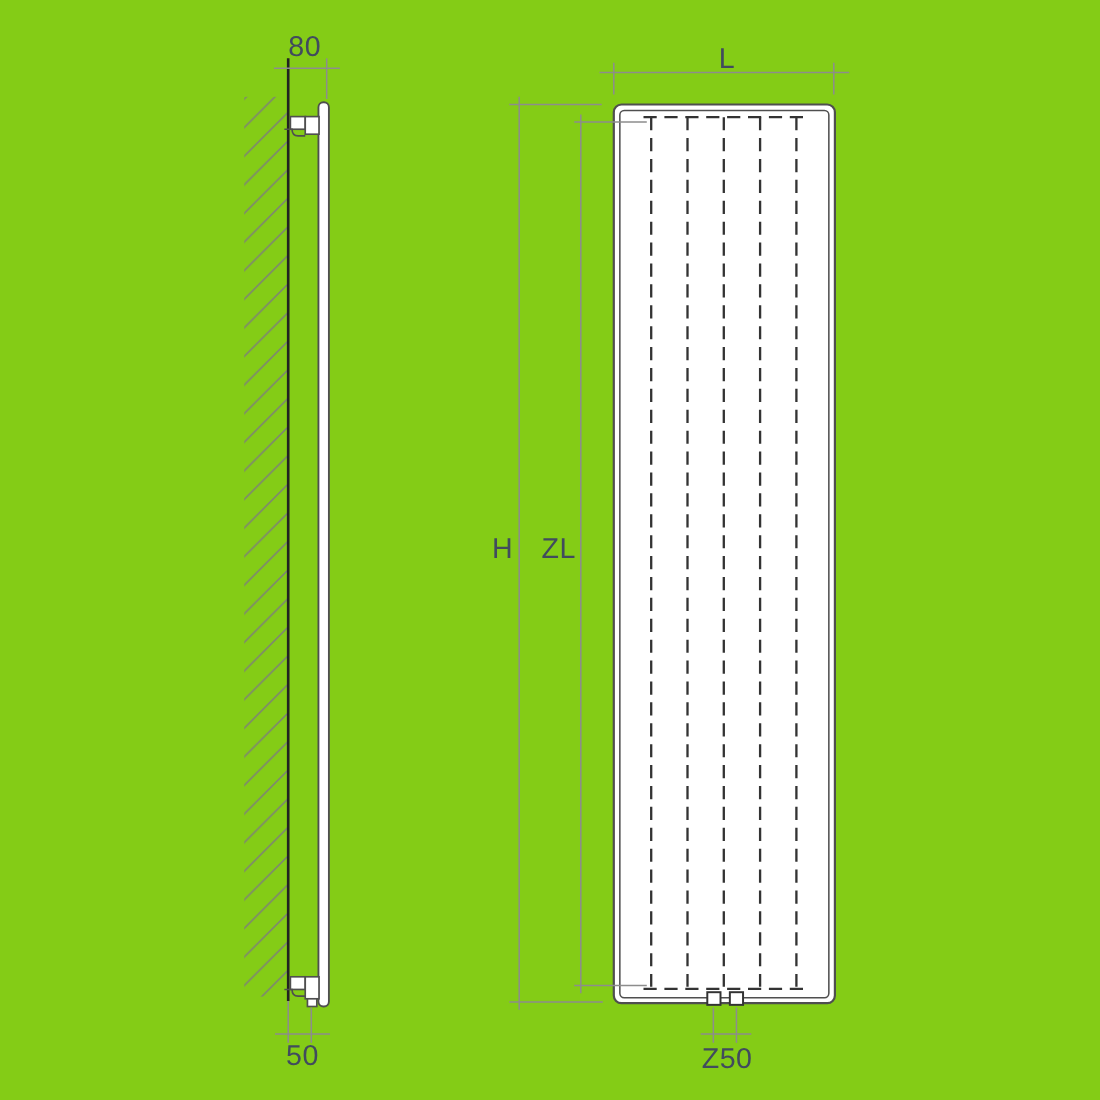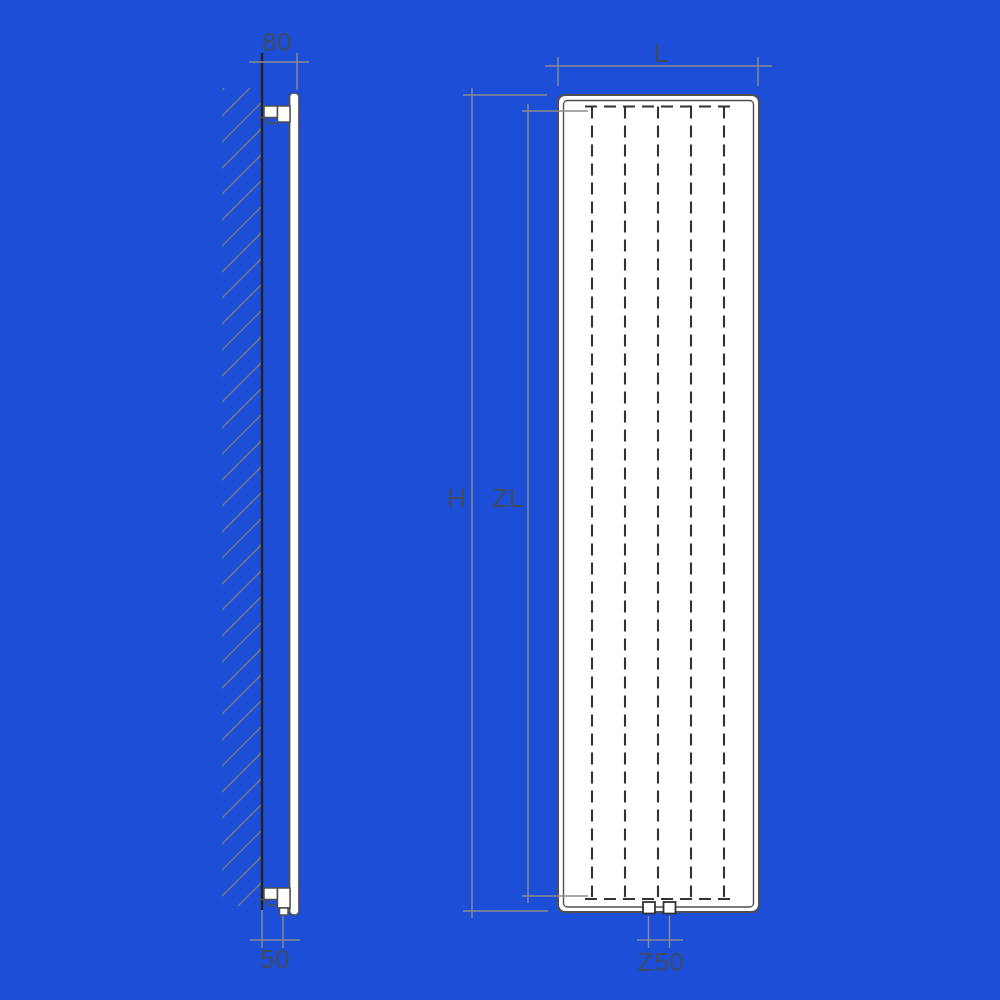--- a/index.html
+++ b/index.html
@@ -4,21 +4,21 @@
 <style>
   html, body {
     margin: 0;
     padding: 0;
     background: #ffffff;
   }
   .canvas {
     position: relative;
     width: 1000px;
     height: 1000px;
-    background: #1d4ed8;
+    background: #84cc16;
     font-family: "Liberation Sans", sans-serif;
     overflow: hidden;
   }
   svg text {
     fill: #414b5e;
     font-size: 26px;
     font-family: "Liberation Sans", sans-serif;
     letter-spacing: 0.5px;
   }
 </style>

